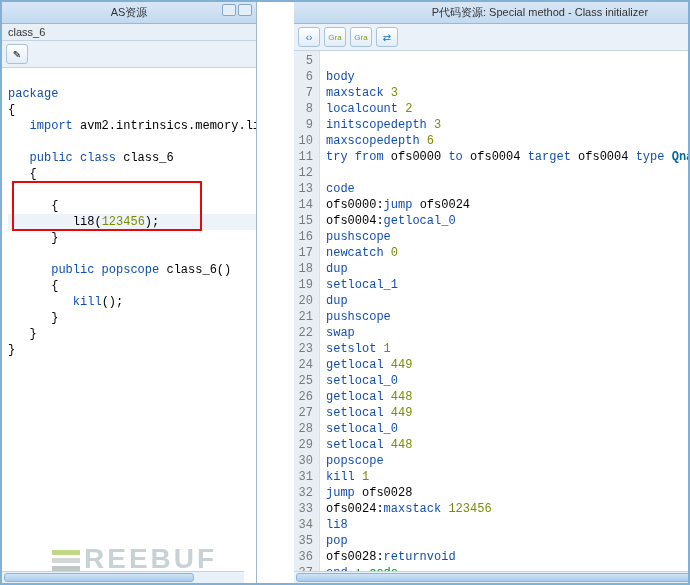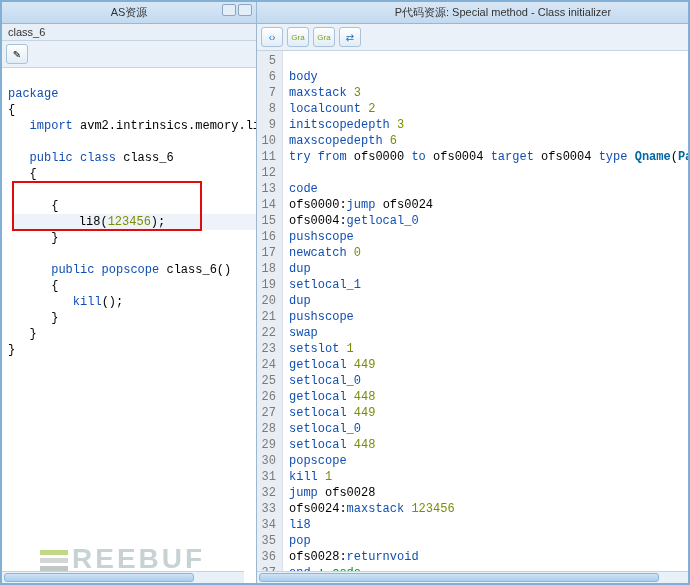--- a/index.html
+++ b/index.html
@@ -9,20 +9,21 @@
   background: #ffffff;
   width: 690px;
   height: 585px;
   overflow: hidden;
   position: relative;
   border: 2px solid #82b0d4;
 }
 .split {
   display: flex;
   height: 100%;
+  gap: 37px;
 }
 .panel {
   display: flex;
   flex-direction: column;
   height: 100%;
 }
 .panel-left { width: 255px; border-right: 1px solid #9cb8d1; }
 .panel-right { flex: 1; }
 .panel-title {
   background: linear-gradient(#d9e7f5,#c2daf0);
@@ -83,30 +84,29 @@
   flex:1;
 }
 .kw { color: #114eb1; font-weight: normal; }
 .num { color: #7a8c00; }
 .cm { color: #009026; }
 .tk-teal { color: #0369a1; font-weight: bold; }
 .line-hl {
   background: #eef3f9;
   display:inline-block;
   width:100%;
-  margin-left:6px;
 }
 .red-box {
   position:absolute;
   border: 2px solid #e30a0a;
   pointer-events:none;
 }
 .watermark {
   position:absolute;
-  left: 38px;
+  left: 50px;
   bottom: 8px;
   font-size: 28px;
   font-weight: 800;
   letter-spacing: 3px;
   color: #9aaeb2;
   opacity: .55;
   font-family: Arial, sans-serif;
 }
 .watermark .bars {
   display:inline-flex;

